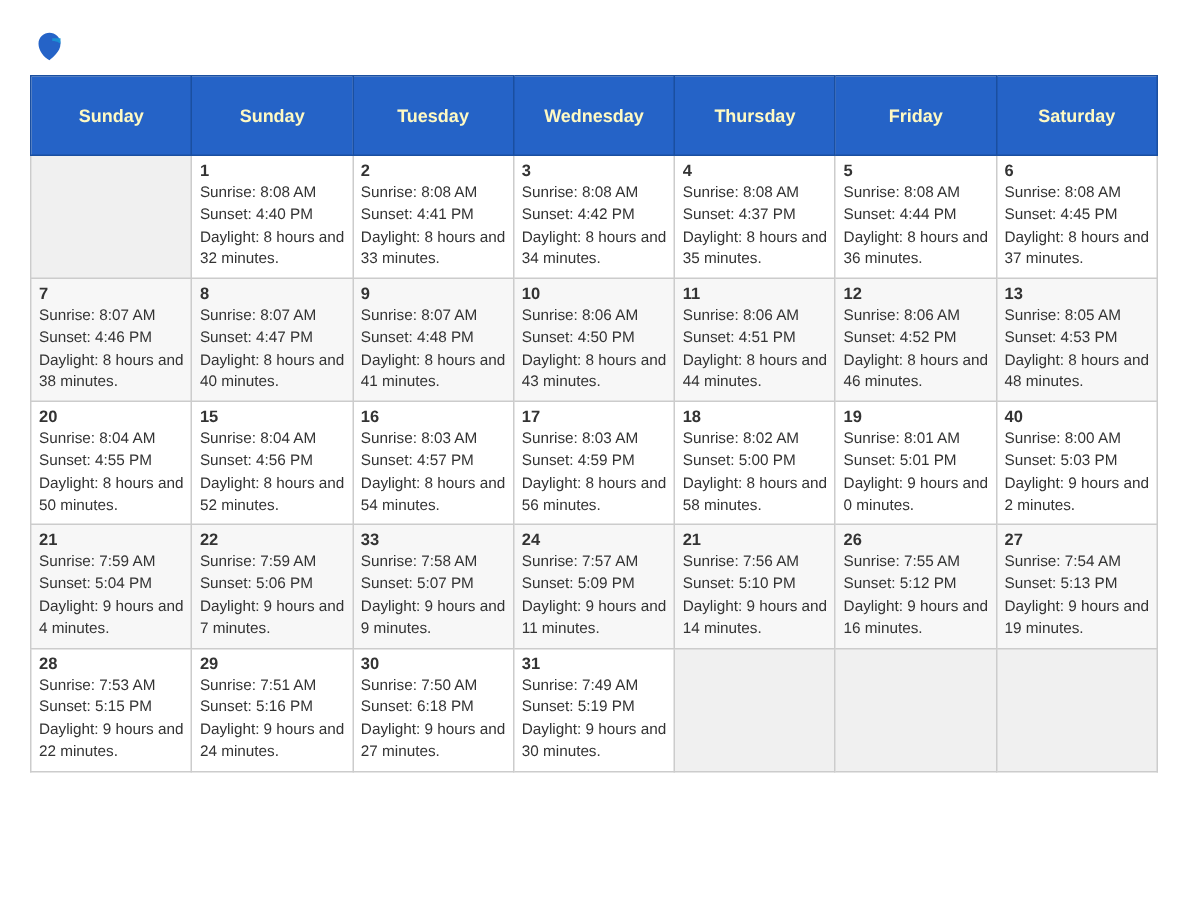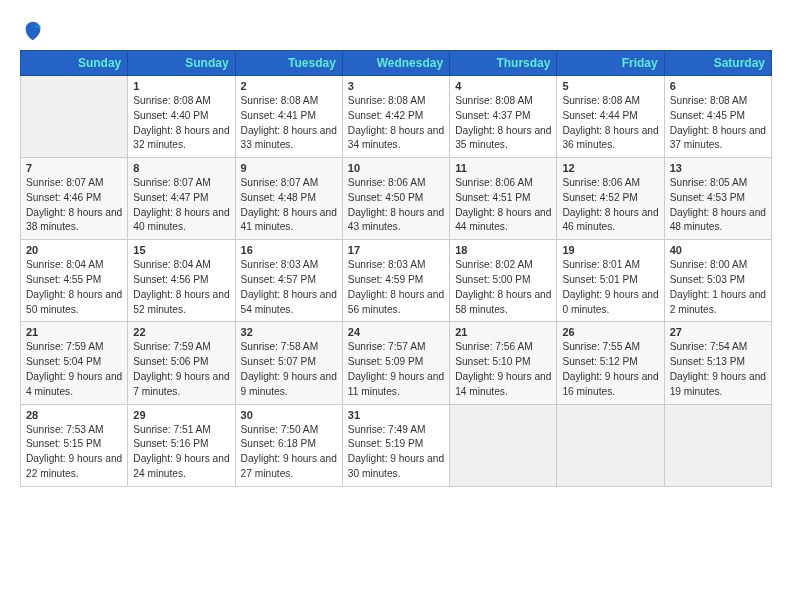--- a/index.html
+++ b/index.html
@@ -52,25 +52,25 @@
       color: #444;
       margin-top: 2px;
     }
     table {
       width: 100%;
       border-collapse: collapse;
       table-layout: fixed;
     }
     thead tr th {
       background-color: #2563c7;
-      color: #5eead4;
+      color: #fef9c3;
       font-size: 12px;
       font-weight: bold;
-      padding: 5px 6px;
-      text-align: right;
+      padding: 19px 6px;
+      text-align: center;
       border: 1px solid #1a4fa0;
     }
     tbody tr td {
       border: 1px solid #ccc;
       vertical-align: top;
       padding: 4px 5px;
       font-size: 10.2px;
       color: #333;
       height: 76px;
       background: #fff;
@@ -204,34 +204,34 @@
           <td>
             <span class="day-num">18</span>
             <div class="day-info"><span>Sunrise: 8:02 AM</span><br><span>Sunset: 5:00 PM</span><br><span>Daylight: 8 hours and 58 minutes.</span></div>
           </td>
           <td>
             <span class="day-num">19</span>
             <div class="day-info"><span>Sunrise: 8:01 AM</span><br><span>Sunset: 5:01 PM</span><br><span>Daylight: 9 hours and 0 minutes.</span></div>
           </td>
           <td>
             <span class="day-num">40</span>
-            <div class="day-info"><span>Sunrise: 8:00 AM</span><br><span>Sunset: 5:03 PM</span><br><span>Daylight: 1 hours and 2 minutes.</span></div>
+            <div class="day-info"><span>Sunrise: 8:00 AM</span><br><span>Sunset: 5:03 PM</span><br><span>Daylight: 9 hours and 2 minutes.</span></div>
           </td>
         </tr>
         <tr>
           <td>
             <span class="day-num">21</span>
             <div class="day-info"><span>Sunrise: 7:59 AM</span><br><span>Sunset: 5:04 PM</span><br><span>Daylight: 9 hours and 4 minutes.</span></div>
           </td>
           <td>
             <span class="day-num">22</span>
             <div class="day-info"><span>Sunrise: 7:59 AM</span><br><span>Sunset: 5:06 PM</span><br><span>Daylight: 9 hours and 7 minutes.</span></div>
           </td>
           <td>
-            <span class="day-num">32</span>
+            <span class="day-num">33</span>
             <div class="day-info"><span>Sunrise: 7:58 AM</span><br><span>Sunset: 5:07 PM</span><br><span>Daylight: 9 hours and 9 minutes.</span></div>
           </td>
           <td>
             <span class="day-num">24</span>
             <div class="day-info"><span>Sunrise: 7:57 AM</span><br><span>Sunset: 5:09 PM</span><br><span>Daylight: 9 hours and 11 minutes.</span></div>
           </td>
           <td>
             <span class="day-num">21</span>
             <div class="day-info"><span>Sunrise: 7:56 AM</span><br><span>Sunset: 5:10 PM</span><br><span>Daylight: 9 hours and 14 minutes.</span></div>
           </td>

